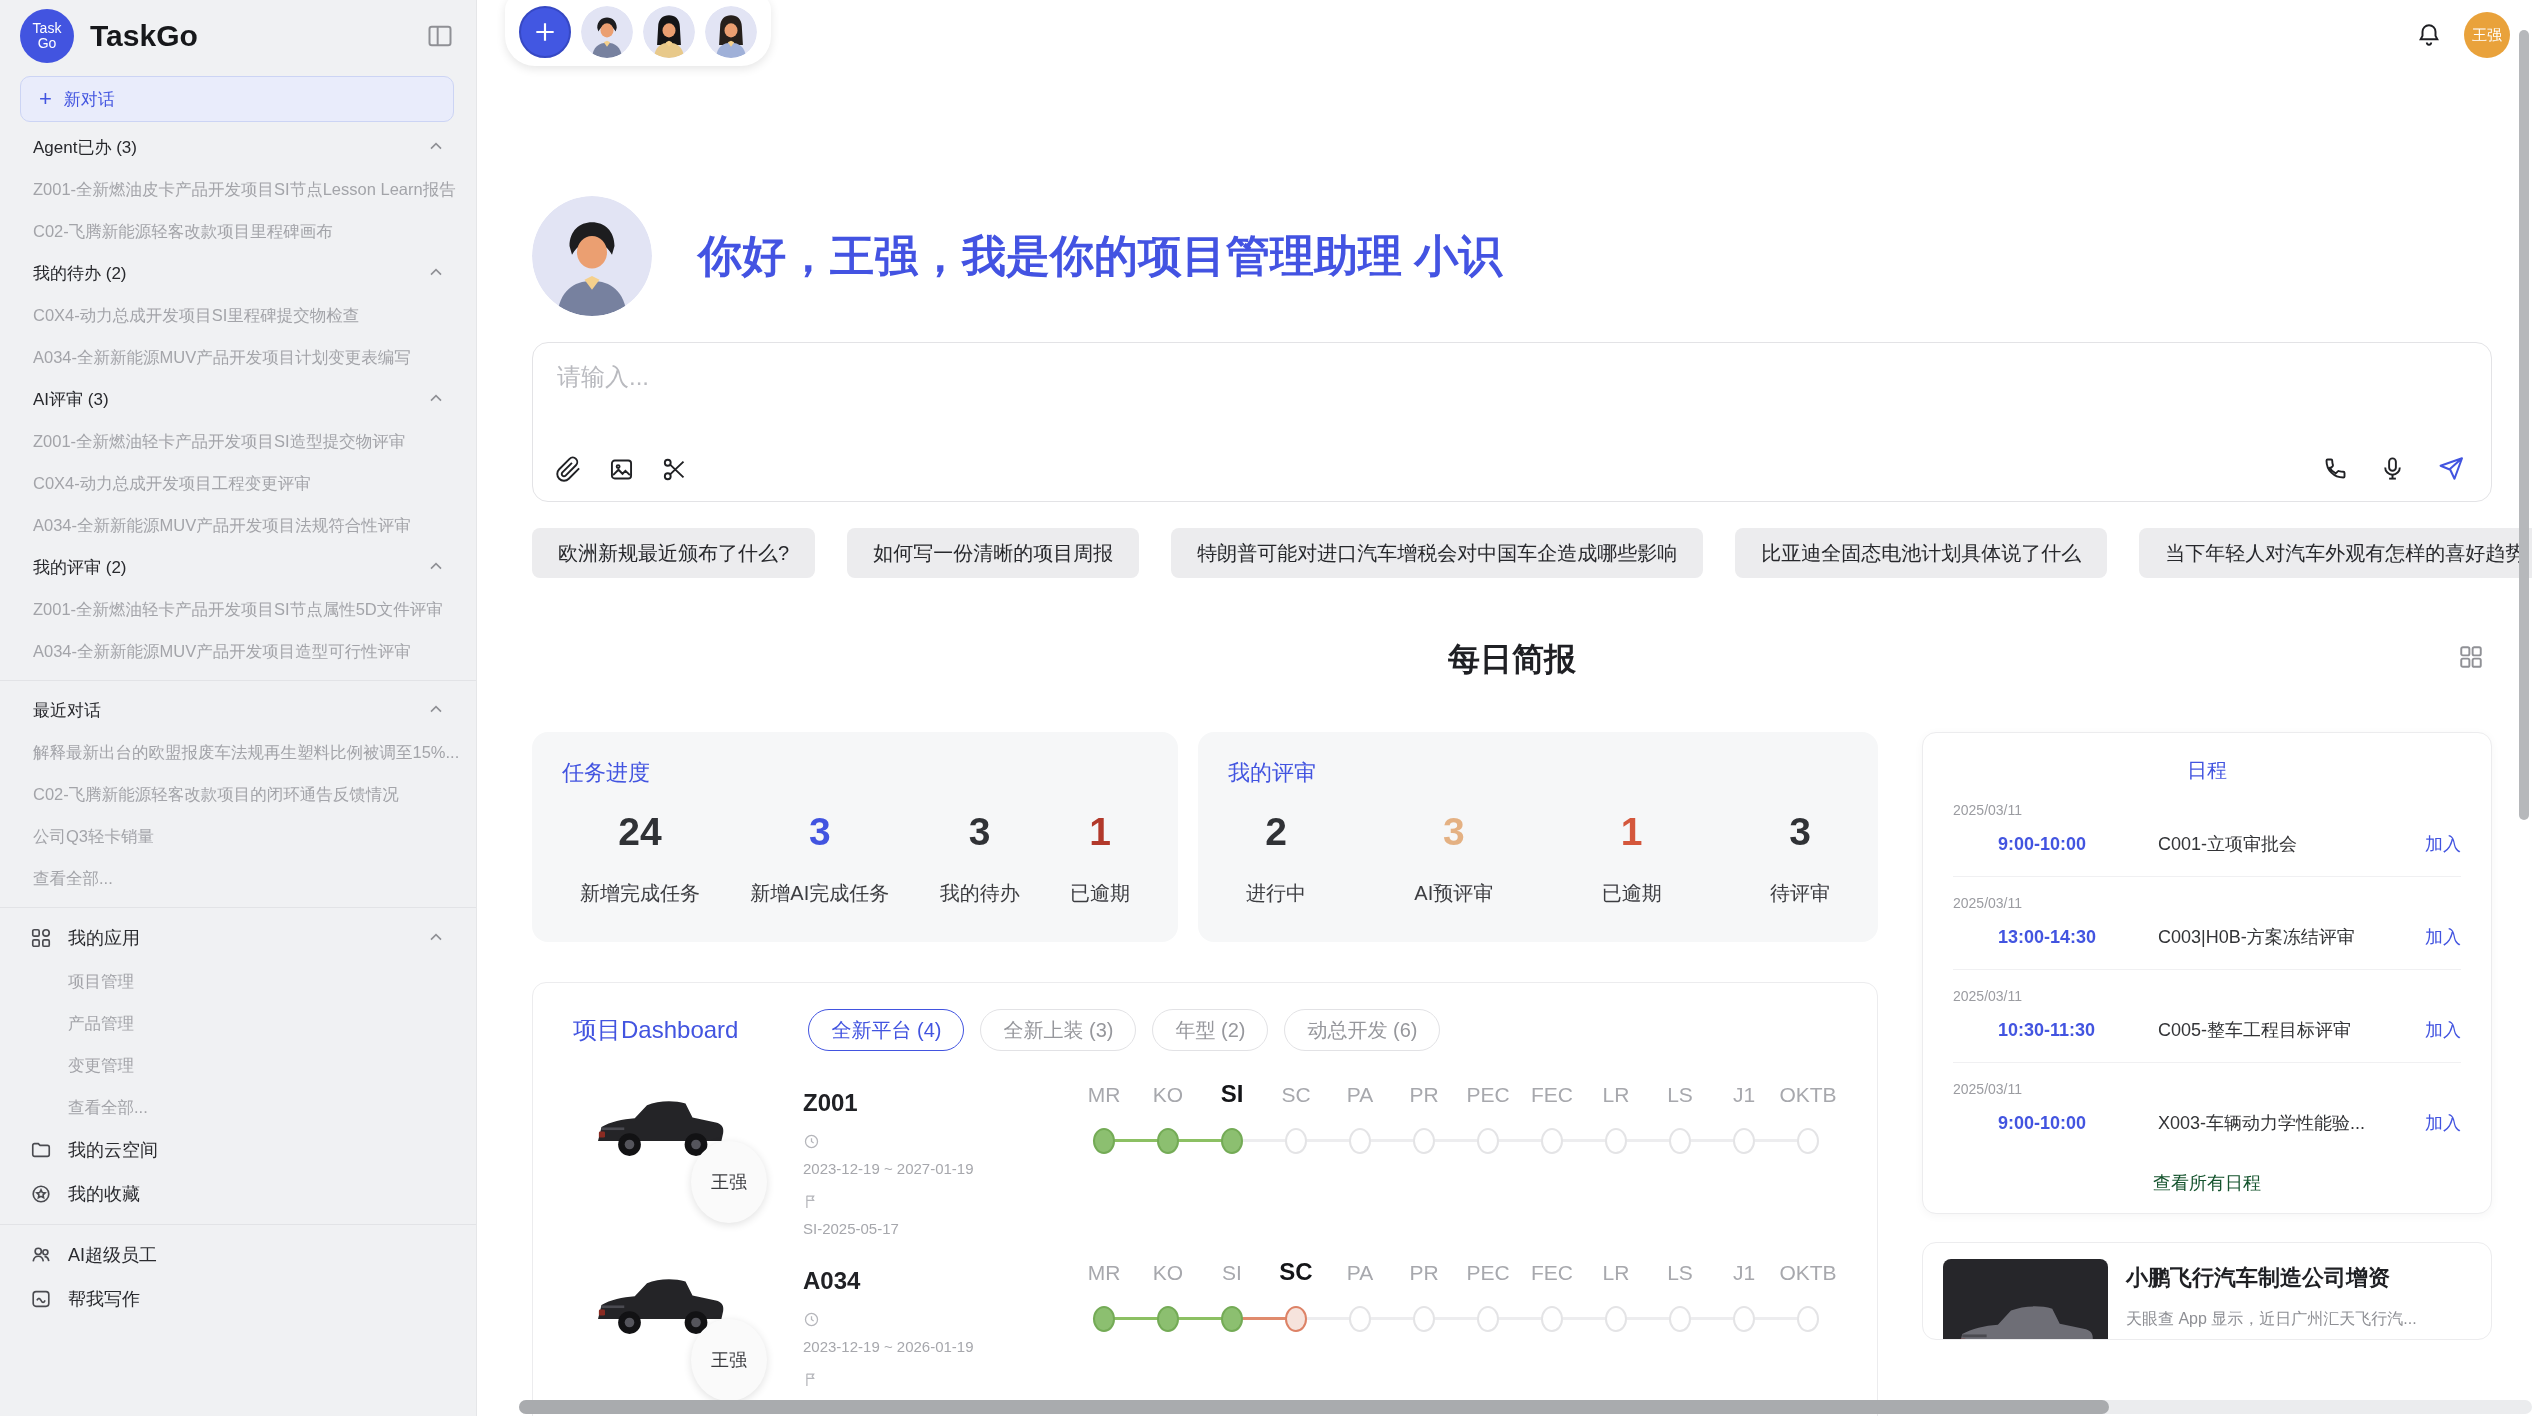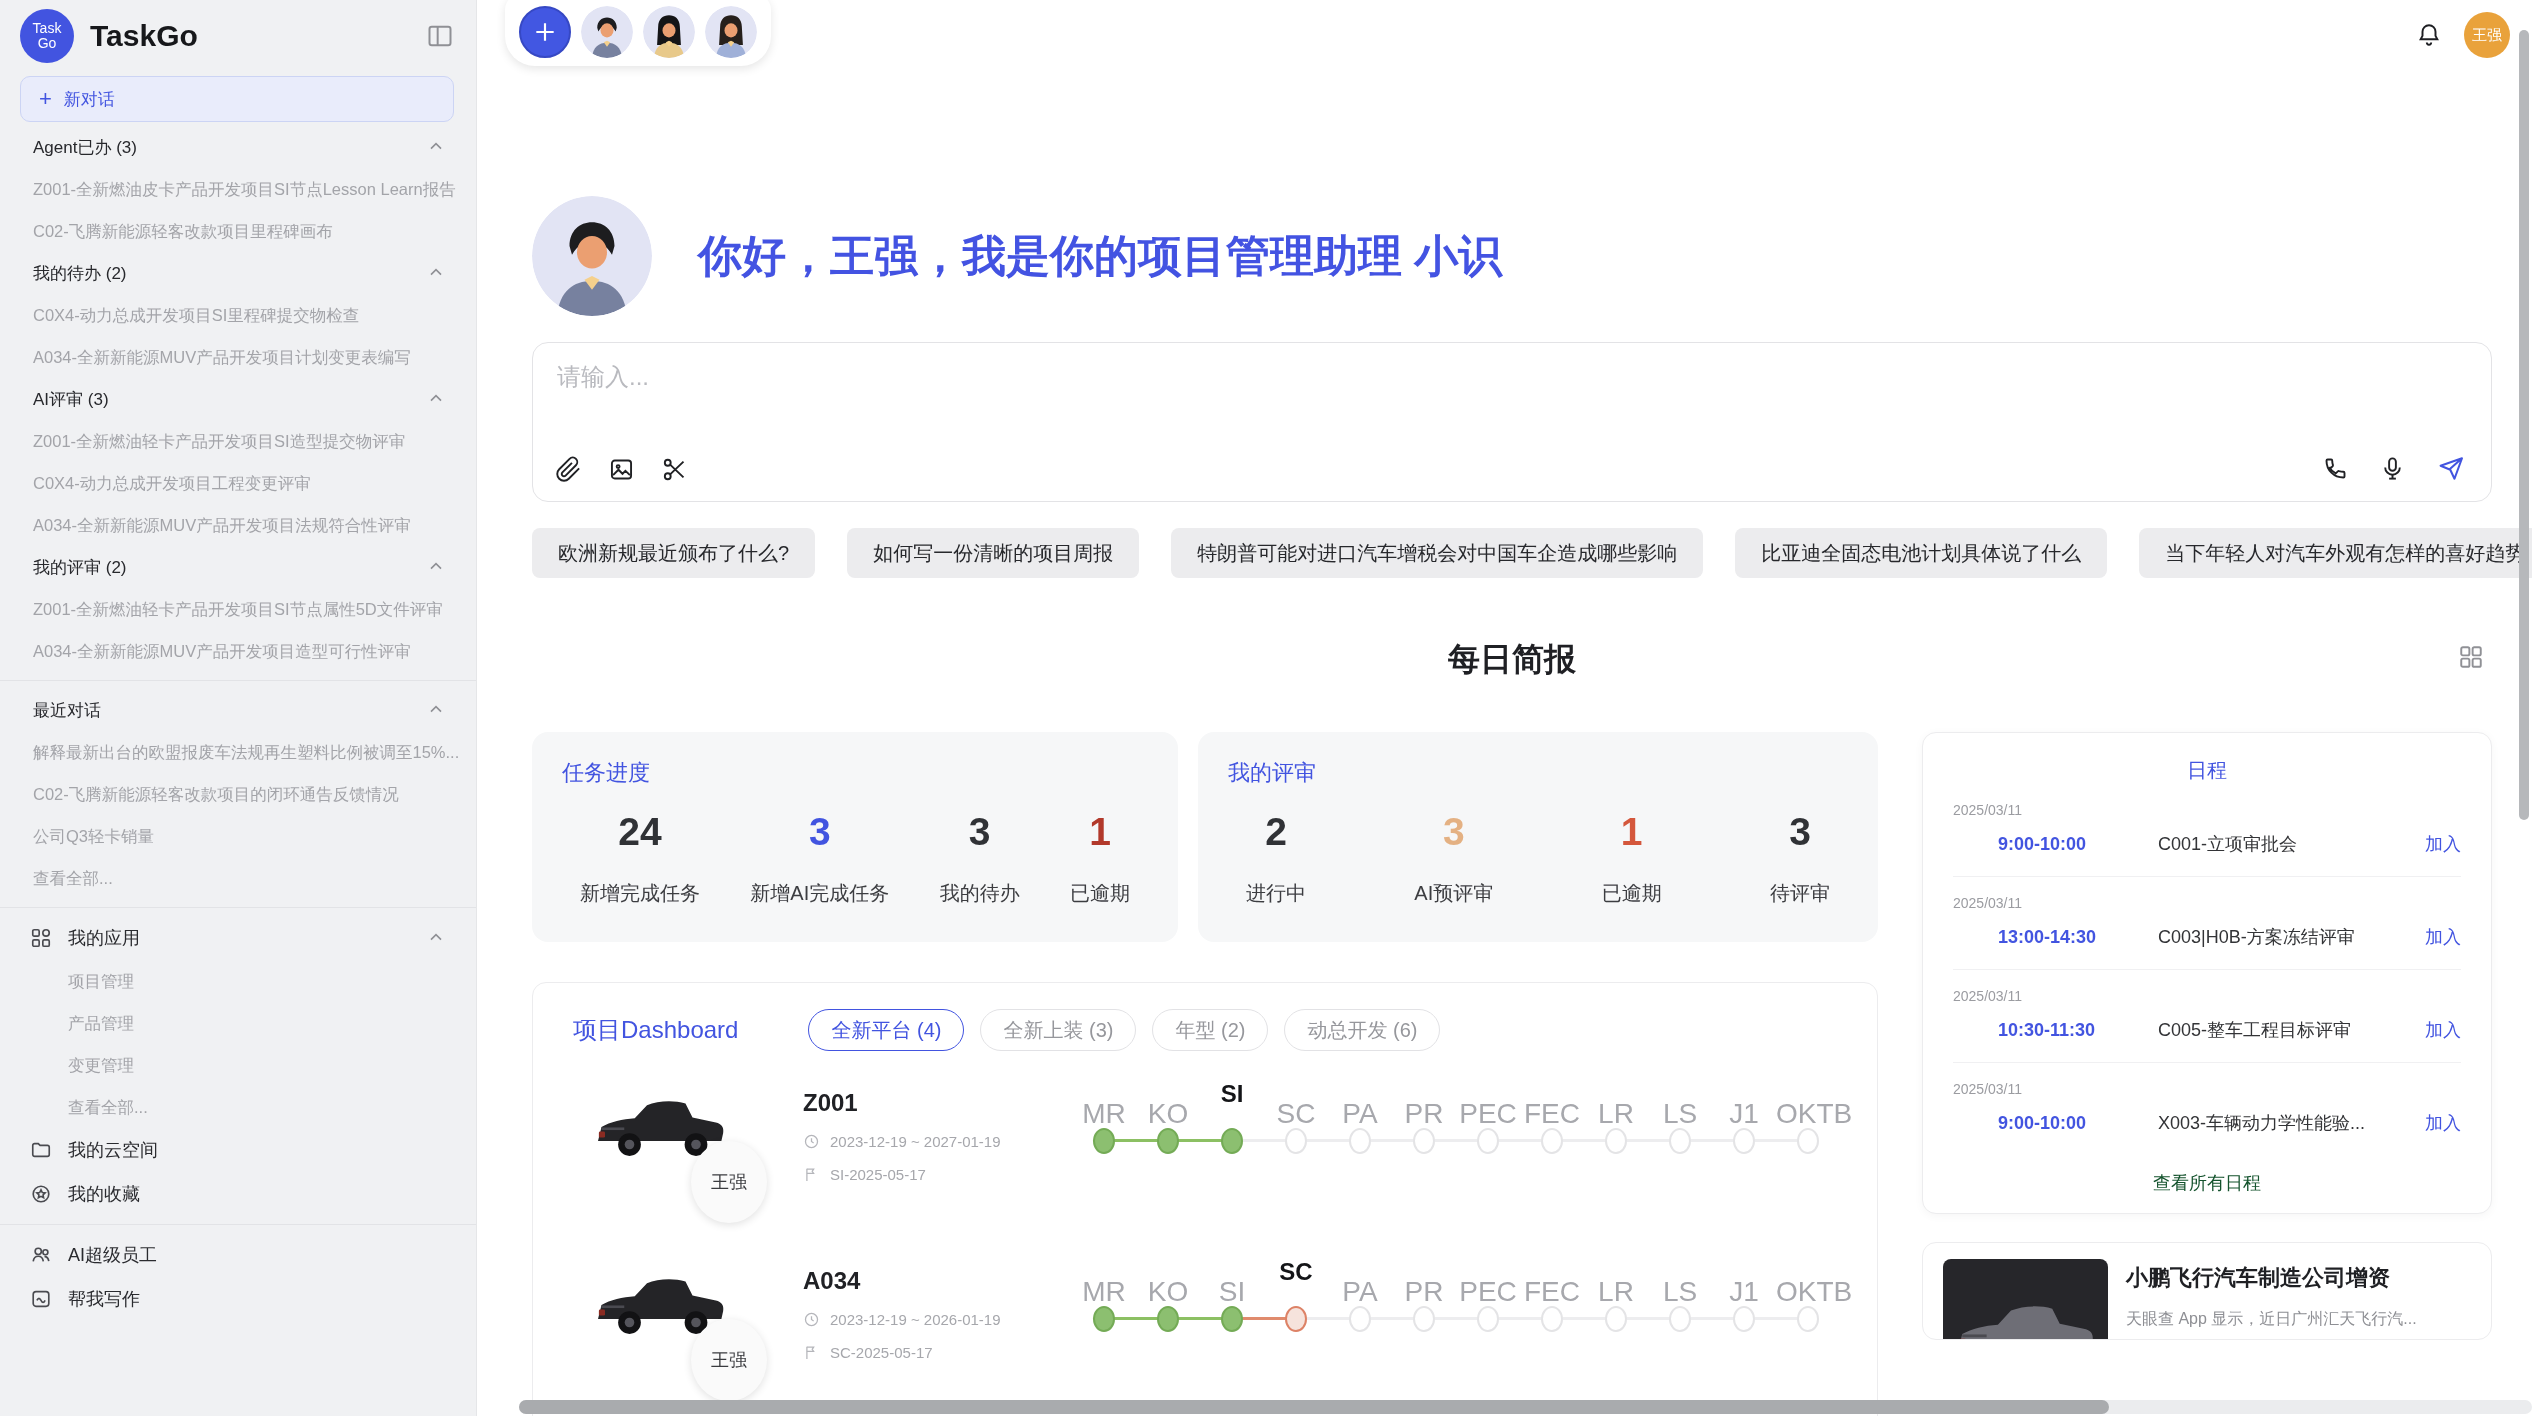--- a/index.html
+++ b/index.html
@@ -75,24 +75,24 @@
   .dash-tabs { display:flex; gap:16px; margin-left:70px; }
   .tab { height:42px; border:1px solid #e2e2e5; border-radius:21px; display:flex; align-items:center; padding:0 22px; font-size:20px; color:#96979c; cursor:pointer; background:#fff; white-space:nowrap; }
   .tab.active { border-color:#4254e0; color:#4254e0; }
 
   .proj-row { display:flex; margin-top:28px; height:150px; }
   .car-wrap { position:relative; width:230px; flex:0 0 230px; }
   .car-img { position:absolute; left:18px; top:2px; }
   .owner-badge { position:absolute; left:118px; top:62px; width:76px; height:82px; border-radius:50%; background:#fafafa; box-shadow:0 2px 8px rgba(0,0,0,.12); display:flex; align-items:center; justify-content:center; font-size:18px; color:#3a3b3f; }
   .proj-info { width:290px; flex:0 0 290px; padding-top:10px; }
   .proj-code { font-size:24px; font-weight:700; color:#202125; }
-  .proj-meta { display:flex; align-items:flex-start; margin-top:16px; color:#a6a7ac; font-size:15px; gap:10px; }
+  .proj-meta { display:flex; align-items:flex-start; margin-top:16px; color:#a6a7ac; font-size:15px; gap:10px;flex-direction:column; }
   .proj-meta .mi { color:#b5b6bb; }
   .milestones { position:relative; flex:1; height:110px; margin-top:4px; }
-  .ms-col-label { position:absolute; top:15px; width:64px; text-align:center; font-size:28px; color:#a7a8ad; }
+  .ms-col-label { position:absolute; top:0; width:64px; text-align:center; font-size:21px; color:#a7a8ad; }
   .ms-col-label.active { color:#141518; font-weight:700; font-size:24px; top:-3px; }
   .ms-line { position:absolute; top:56px; height:3px; background:#ededef; border-radius:2px; }
   .ms-line.g { background:#8cc063; }
   .ms-line.r { background:#e08b6d; }
   .ms-dot { position:absolute; top:45px; width:22px; height:26px; border-radius:50%; background:#fff; border:2px solid #e4e4e6; }
   .ms-dot.g { background:#8cbf70; border-color:#74ab56; }
   .ms-dot.r { background:#f6e3dc; border-color:#dd8266; }
   .partial-row { height:40px; overflow:hidden; margin-top:6px; padding-left:18px; }
 
   .sched-card { background:#fff; border:1px solid #ececee; border-radius:14px; padding:20px 30px 18px 30px; box-shadow:0 2px 10px rgba(0,0,0,.04); }

